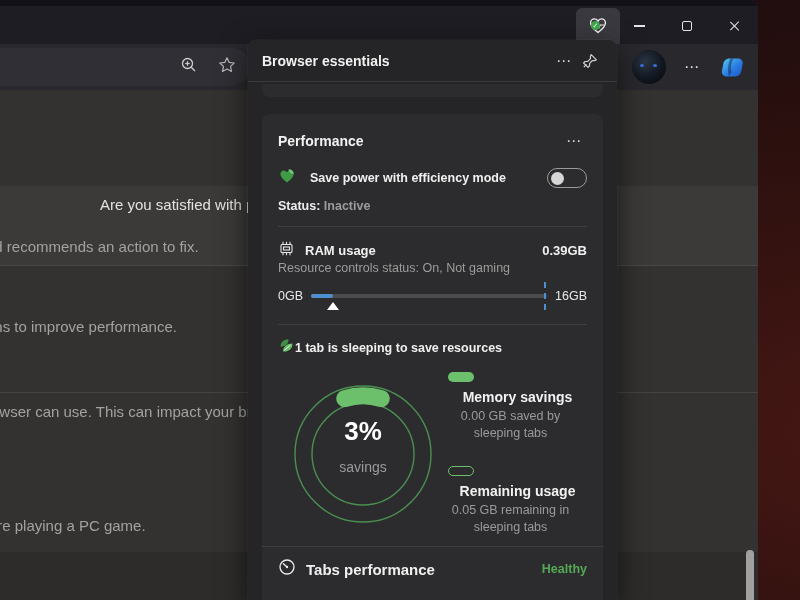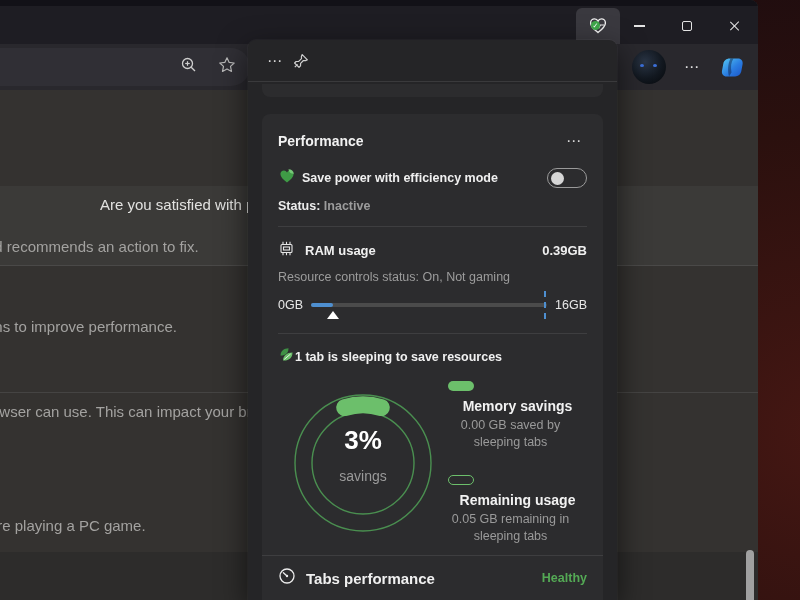--- a/index.html
+++ b/index.html
@@ -44,32 +44,32 @@
   .panel { position:absolute; left:248px; top:40px; width:369px; height:560px; background:#252527; border-radius:8px 8px 0 0; box-shadow:0 10px 30px rgba(0,0,0,.6), 0 0 0 1px rgba(255,255,255,.04); z-index:20; }
   .panel-header { position:relative; height:42px; border-bottom:1px solid #3a3a3c; display:flex; align-items:center; padding:0 14px; }
   .panel-title { font-size:14px; font-weight:700; color:#f2f2f2; flex:1; }
   .icon-btn { width:26px; height:26px; display:flex; align-items:center; justify-content:center; color:#d6d6d6; }
   .more-glyph { font-size:15px; letter-spacing:1px; color:#d6d6d6; }
   .partial-card { position:absolute; left:14px; top:44px; width:341px; height:13px; background:#2c2c2e; border-radius:0 0 8px 8px; }
   .card { position:absolute; left:14px; top:74px; width:341px; height:526px; background:#2c2c2e; border-radius:8px 8px 0 0; padding:14px 16px 0 16px; }
   .row { display:flex; align-items:center; }
   .card-title-row { justify-content:space-between; }
   .card-title { font-size:14px; font-weight:700; color:#f2f2f2; }
-  .eff-row { margin-top:13px; gap:6px; }
+  .eff-row { margin-top:13px; gap:14px; }
   .eff-label { font-size:12.5px; font-weight:700; color:#f0f0f0; flex:1; }
   .toggle { width:40px; height:20px; border:1px solid #9a9a9a; border-radius:10px; position:relative; }
   .toggle-knob { position:absolute; left:3px; top:2.5px; width:13px; height:13px; border-radius:50%; background:#d6d6d6; }
   .status-line { margin-top:10px; font-size:12.5px; color:#9c9c9c;font-weight:bold; }
   .status-line b { color:#ededed; }
   .hr { border:none; border-top:1px solid #3e3e40; margin-top:13px; }
   .hr-full { margin-left:-16px; margin-right:-16px; }
   .ram-row { margin-top:13px; gap:10px; }
   .ram-label { font-size:13px; font-weight:700; color:#f0f0f0; flex:1; }
   .ram-value { font-size:13px; font-weight:700; color:#f0f0f0; }
-  .resource-line { margin-top:9px; font-size:12.5px; color:#9c9c9c; }
+  .resource-line { font-size:12.5px; color:#9c9c9c; }
   .slider-row { margin-top:14px; gap:8px; height:22px; align-items:flex-start; }
   .slider-minmax { font-size:12.5px; color:#e8e8e8; line-height:14px; }
   .slider-track { flex:1; height:4px; margin-top:5px; background:#4b4b4b; border-radius:2px; position:relative; }
   .slider-fill { position:absolute; left:0; top:0; height:4px; width:22px; background:#4e8fd0; border-radius:2px; }
   .slider-marker { position:absolute; left:16px; top:8px; width:0; height:0; border-left:6px solid transparent; border-right:6px solid transparent; border-bottom:8px solid #ffffff; }
   .slider-limit { position:absolute; right:1px; top:-12px; height:28px; border-left:2px dashed #4e8fd0; }
   .sleep-row { margin-top:12px; }
   .sleep-label { font-size:12.5px; font-weight:700; color:#f0f0f0; }
   .chart-row { margin-top:4px; display:flex; }
   .donut-wrap { position:relative; width:170px; height:178px; }
@@ -159,20 +159,21 @@
     <div class="pg-text pg-l3">rowser can use. This can impact your brow</div>
     <div class="pg-text pg-l4">u're playing a PC game.</div>
     <div class="page-bottom"></div>
   </div>
 
   <div class="scroll-thumb"></div>
 </div>
 
 <div class="panel">
   <div class="panel-header">
+    <span class="panel-title">Browser essentials</span>
     <span class="icon-btn">
         <span class="more-glyph">⋯</span>
       </span>
     <span class="icon-btn">
       <svg width="16" height="16" viewBox="0 0 16 16">
           <g fill="none" stroke="#d0d0d0" stroke-width="1.2" stroke-linejoin="round">
             <path d="M9.2 1.6 L14.4 6.8 L12.6 7.6 L10.4 7.5 L7.6 10.3 L7.5 12.9 L6 14.4 L1.6 10 L3.1 8.5 L5.7 8.4 L8.5 5.6 L8.4 3.4 Z"></path>
             <line x1="4.6" y1="11.4" x2="1.8" y2="14.2"></line>
           </g>
         </svg>

